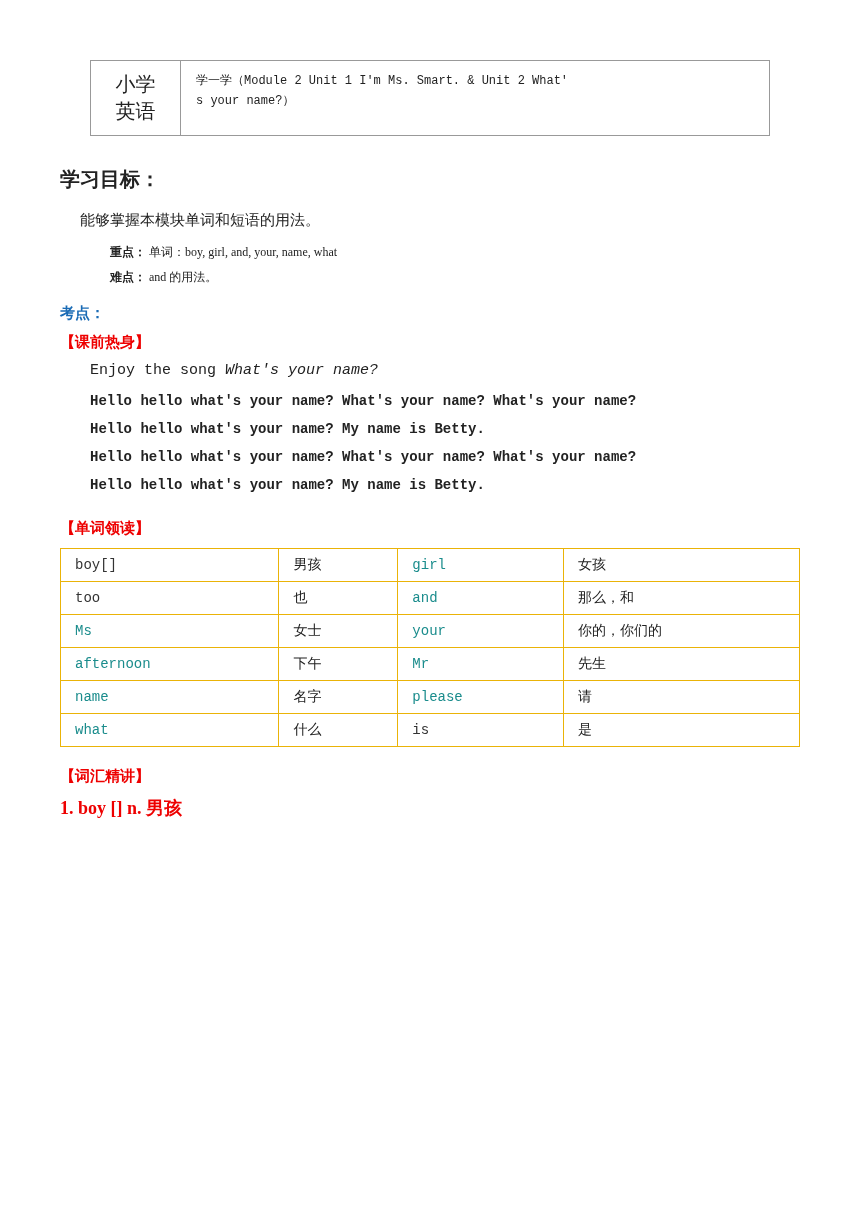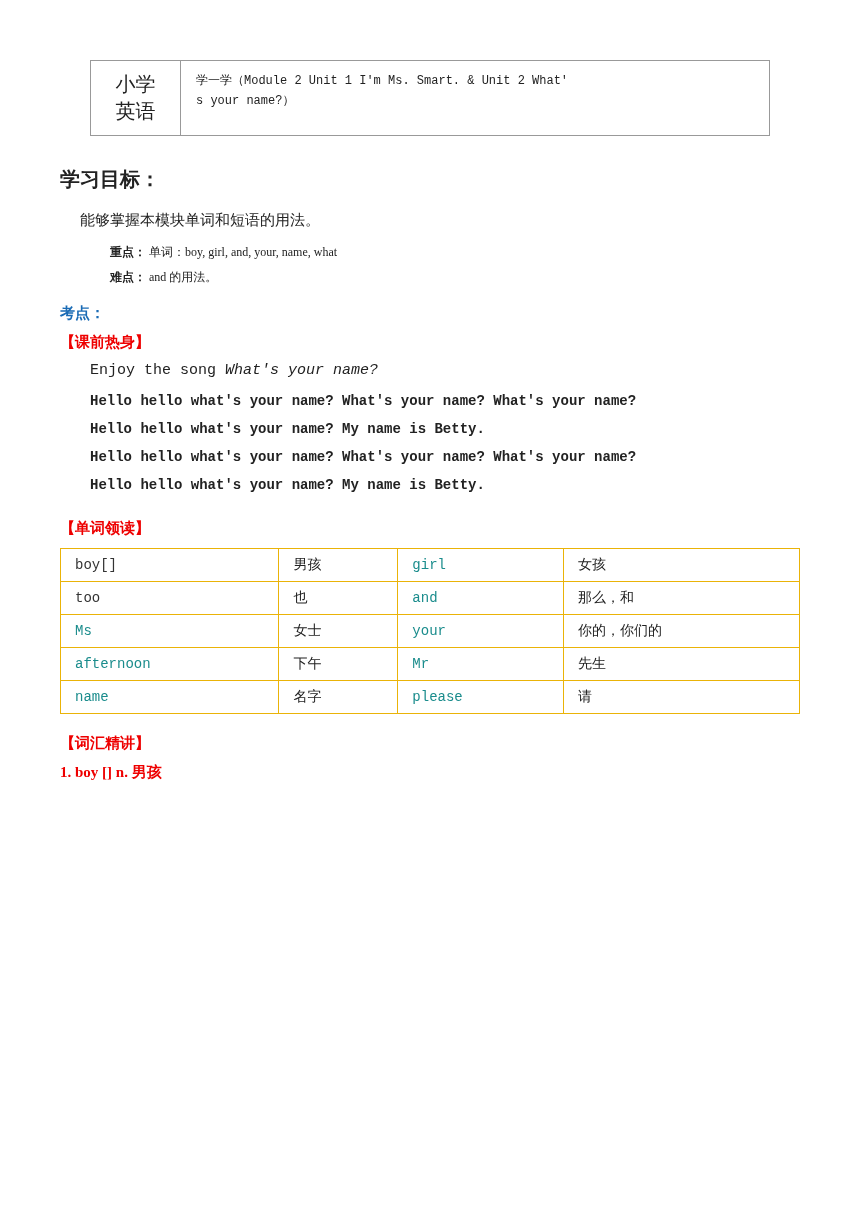--- a/index.html
+++ b/index.html
@@ -128,21 +128,21 @@
     .vocab-table .dark-word {
       color: #333;
     }
 
     .cihui-section {
       margin-bottom: 10px;
     }
 
     .cihui-item {
       color: #e00;
-      font-size: 15px;
+      font-size: 18px;
       font-weight: bold;
       margin-top: 10px;
     }
 
     .section-gap {
       margin-bottom: 18px;
     }
     .section-gap2 {
       margin-bottom: 10px;
     }
@@ -221,20 +221,26 @@
           <td class="zh">下午</td>
           <td class="blue-word">Mr</td>
           <td class="zh">先生</td>
         </tr>
         <tr>
           <td class="blue-word">name</td>
           <td class="zh">名字</td>
           <td class="blue-word">please</td>
           <td class="zh">请</td>
         </tr>
+        <tr>
+          <td class="blue-word">what</td>
+          <td class="zh">什么</td>
+          <td class="dark-word">is</td>
+          <td class="zh">是</td>
+        </tr>
       </tbody>
   </table>
 </div>
 
 <div class="cihui-section section-gap">
   <div class="red-bracket-title">【词汇精讲】</div>
   <div class="cihui-item">1. boy [] n. 男孩</div>
 </div>
 
 </body></html>

